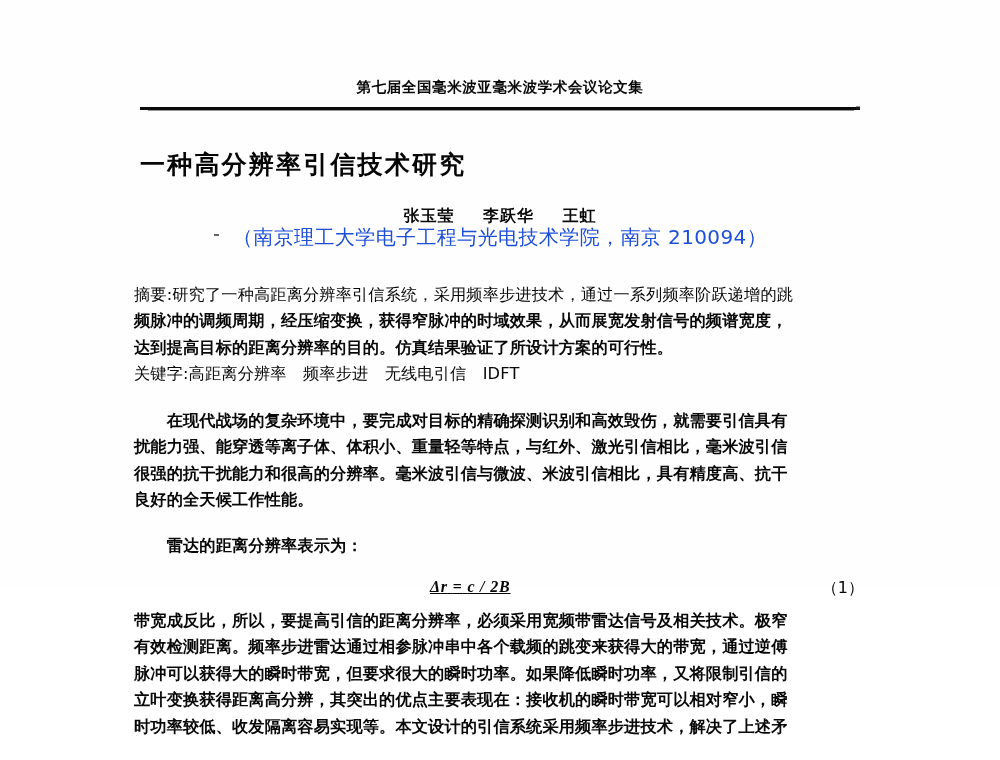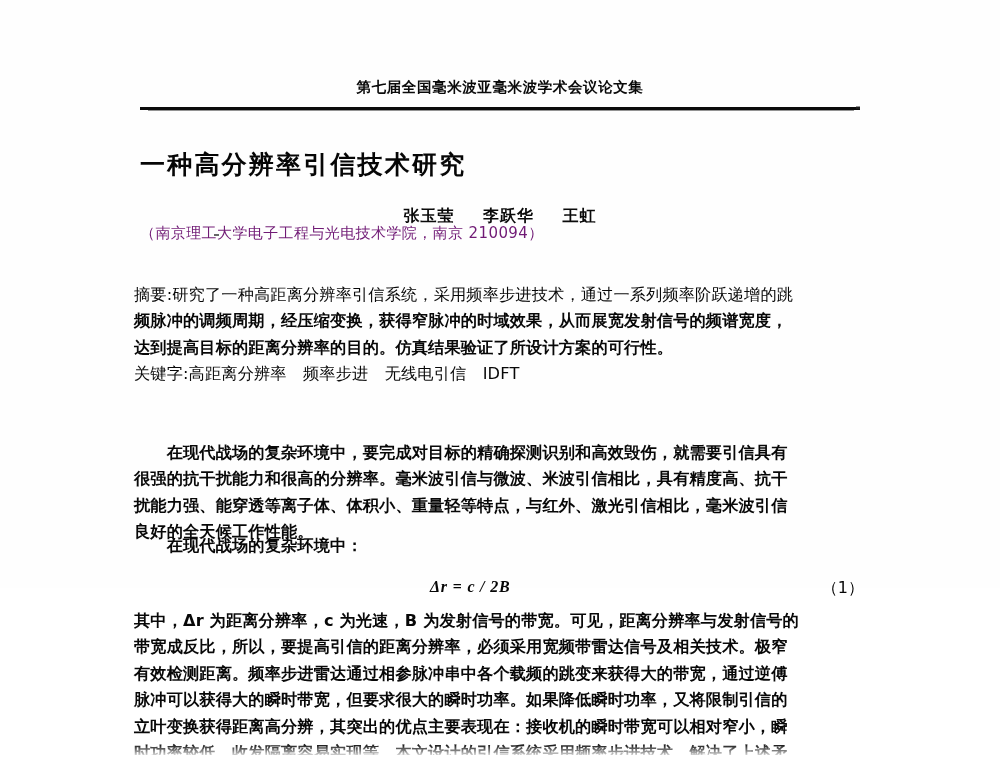--- a/index.html
+++ b/index.html
@@ -79,24 +79,24 @@
     letter-spacing: 1px;
     color: #0a0a0a;
   }
   .author-name { display: inline-block; margin: 10px 11px; }
 
   .affiliation {
     position: absolute;
     left: 140px;
     top: 224px;
     width: 720px;
-    text-align: left;
-    font-size: 15px;
+    text-align: center;
+    font-size: 20px;
     letter-spacing: 0.4px;
-    color: #701a75;
+    color: #1d4ed8;
   }
 
   
   .col {
     position: absolute;
     left: 134px;
     width: 736px;
   }
   .tline {
     font-size: 16.2px;
@@ -129,20 +129,21 @@
   .formula {
     position: absolute;
     left: 296px;
     top: 0;
     font-family: "Liberation Serif", "DejaVu Serif", serif;
     font-style: italic;
     font-weight: 700;
     font-size: 16px;
     letter-spacing: 0.8px;
     color: #060606;
+    text-decoration: underline;
   }
   .formula .up { font-style: normal; }
   .eq-num {
     position: absolute;
     right: 6px;
     top: 0;
     font-size: 16px;
     color: #060606;
   }
 
@@ -189,42 +190,41 @@
   <div class="affiliation">（南京理工大学电子工程与光电技术学院，南京 210094）</div>
 
   <div class="col" style="top:282px;">
     <div class="tline abstract-lead">摘要:研究了一种高距离分辨率引信系统，采用频率步进技术，通过一系列频率阶跃递增的跳</div>
     <div class="tline">频脉冲的调频周期，经压缩变换，获得窄脉冲的时域效果，从而展宽发射信号的频谱宽度，</div>
     <div class="tline">达到提高目标的距离分辨率的目的。仿真结果验证了所设计方案的可行性。</div>
     <div class="tline abstract-lead">关键字:高距离分辨率　频率步进　无线电引信　IDFT</div>
   </div>
 
 
-  <div class="col" style="top:440px;">
+  <div class="col" style="top:408px;">
     <div class="tline">　　在现代战场的复杂环境中，要完成对目标的精确探测识别和高效毁伤，就需要引信具有</div>
+    <div class="tline">扰能力强、能穿透等离子体、体积小、重量轻等特点，与红外、激光引信相比，毫米波引信</div>
     <div class="tline">很强的抗干扰能力和很高的分辨率。毫米波引信与微波、米波引信相比，具有精度高、抗干</div>
-    <div class="tline">扰能力强、能穿透等离子体、体积小、重量轻等特点，与红外、激光引信相比，毫米波引信</div>
     <div class="tline">良好的全天候工作性能。</div>
   </div>
 
   <div class="col" style="top:533px;">
-    <div class="tline">　　在现代战场的复杂环境中：</div>
+    <div class="tline">　　雷达的距离分辨率表示为：</div>
   </div>
 
   <div class="formula-row" style="top:578px;">
     <div class="formula">
       <span>Δ</span><span>r</span>
       <span class="up">=</span>
       <span>c / 2B</span>
     </div>
     <div class="eq-num">（1）</div>
   </div>
 
   <div class="col" style="top:608px;">
-    <div class="tline">其中，Δr 为距离分辨率，c 为光速，B 为发射信号的带宽。可见，距离分辨率与发射信号的</div>
     <div class="tline">带宽成反比，所以，要提高引信的距离分辨率，必须采用宽频带雷达信号及相关技术。极窄</div>
     <div class="tline">有效检测距离。频率步进雷达通过相参脉冲串中各个载频的跳变来获得大的带宽，通过逆傅</div>
     <div class="tline">脉冲可以获得大的瞬时带宽，但要求很大的瞬时功率。如果降低瞬时功率，又将限制引信的</div>
     <div class="tline">立叶变换获得距离高分辨，其突出的优点主要表现在：接收机的瞬时带宽可以相对窄小，瞬</div>
     <div class="tline">时功率较低、收发隔离容易实现等。本文设计的引信系统采用频率步进技术，解决了上述矛</div>
   </div>
 
   <div class="speck" style="left:214px; top:234px; width:5px; height:2px;"></div>
   <div class="speck" style="left:856px; top:106px; width:4px; height:3px; opacity:.5;"></div>
 

